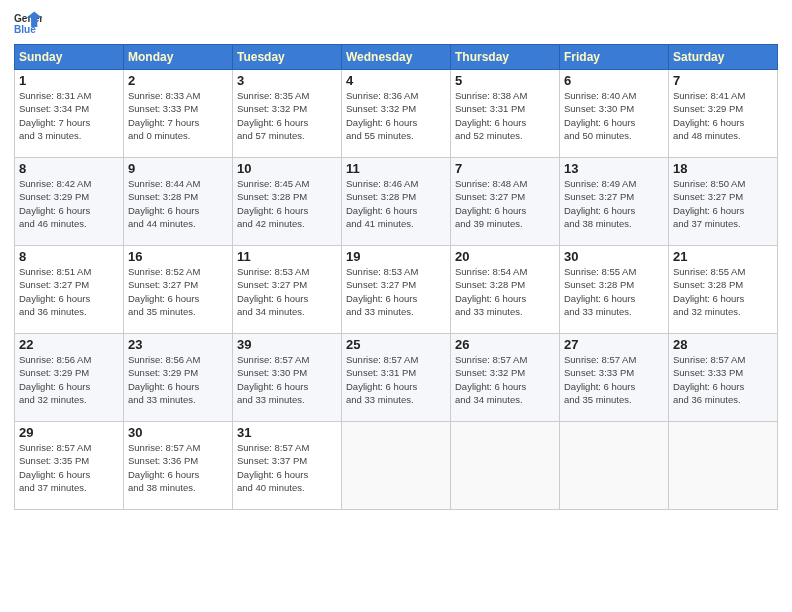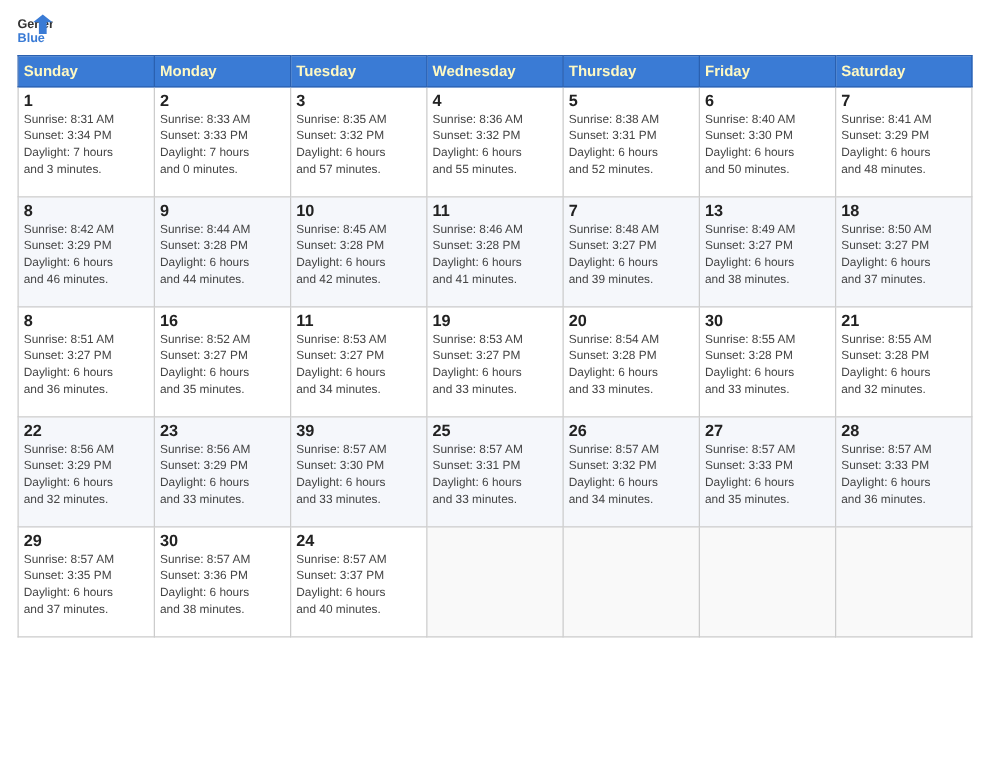--- a/index.html
+++ b/index.html
@@ -240,21 +240,21 @@
         <tr class="last-row">
           <td>
             <span class="day-num">29</span>
             <div class="day-info">Sunrise: 8:57 AM<br>Sunset: 3:35 PM<br>Daylight: 6 hours<br>and 37 minutes.</div>
           </td>
           <td>
             <span class="day-num">30</span>
             <div class="day-info">Sunrise: 8:57 AM<br>Sunset: 3:36 PM<br>Daylight: 6 hours<br>and 38 minutes.</div>
           </td>
           <td>
-            <span class="day-num">24</span>
+            <span class="day-num">31</span>
             <div class="day-info">Sunrise: 8:57 AM<br>Sunset: 3:37 PM<br>Daylight: 6 hours<br>and 40 minutes.</div>
           </td>
           <td class="empty-cell"></td>
           <td class="empty-cell"></td>
           <td class="empty-cell"></td>
           <td class="empty-cell"></td>
         </tr>
       </tbody>
   </table>
 </div>

